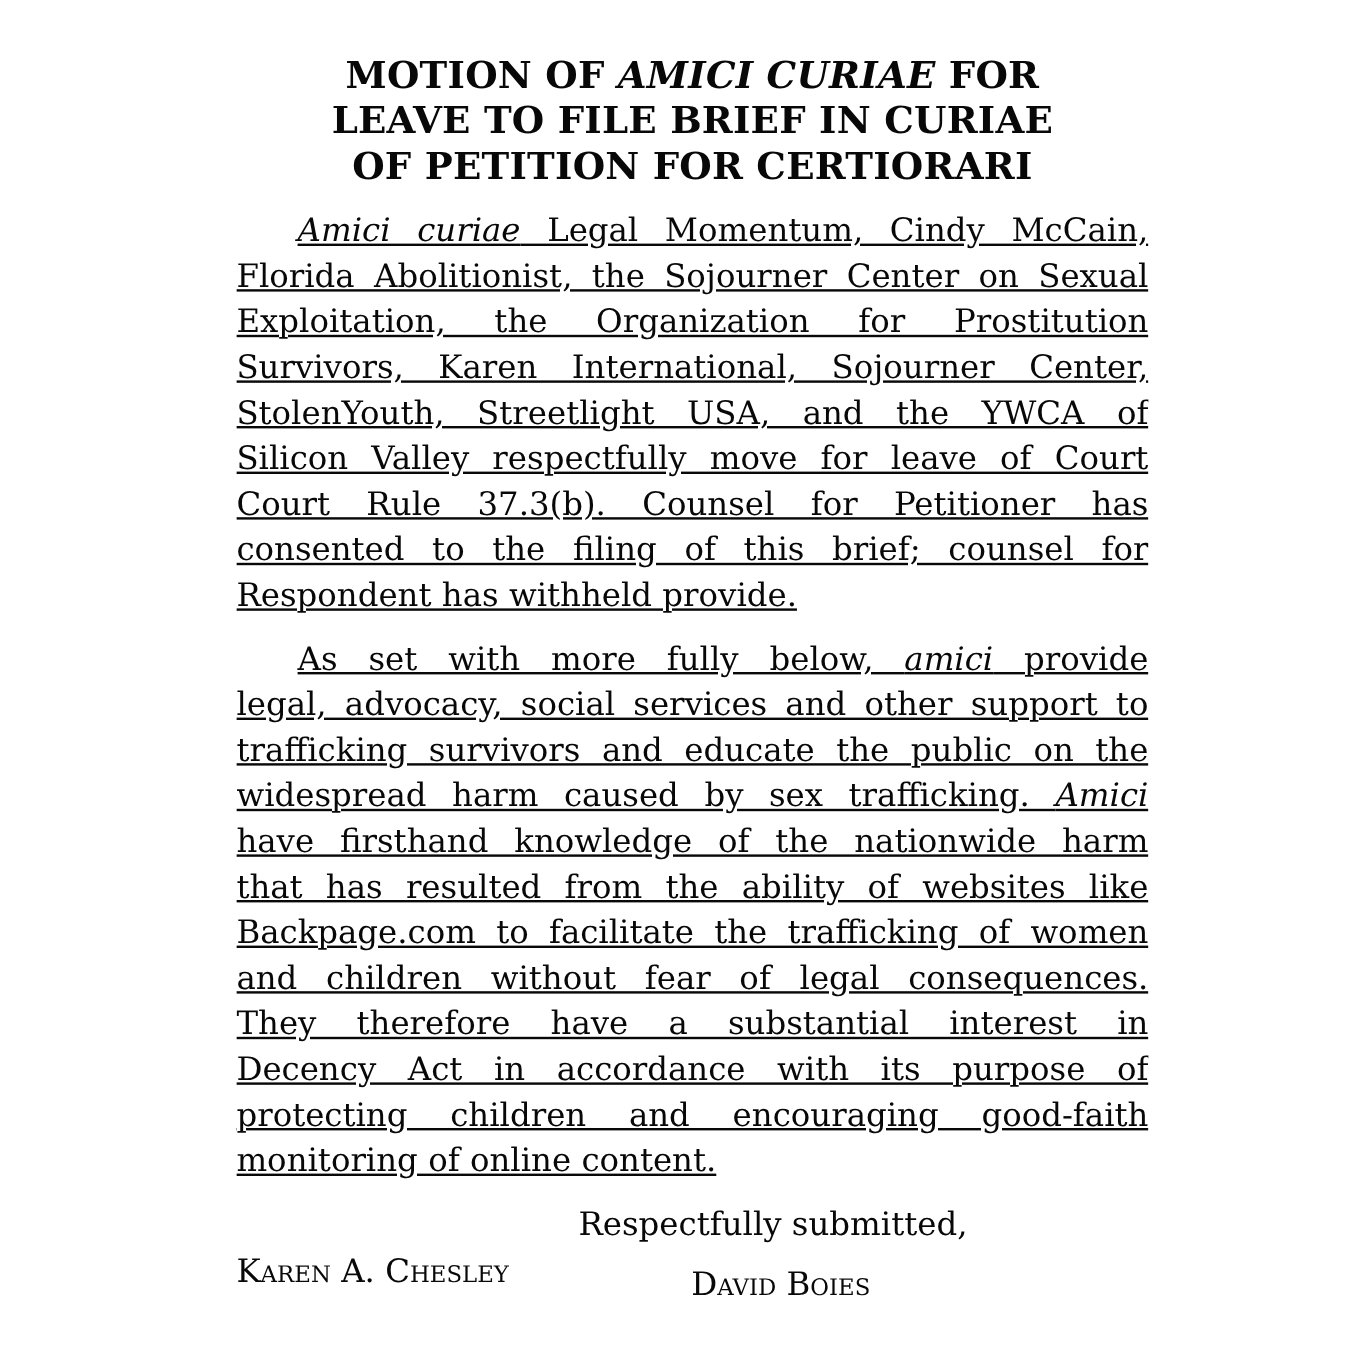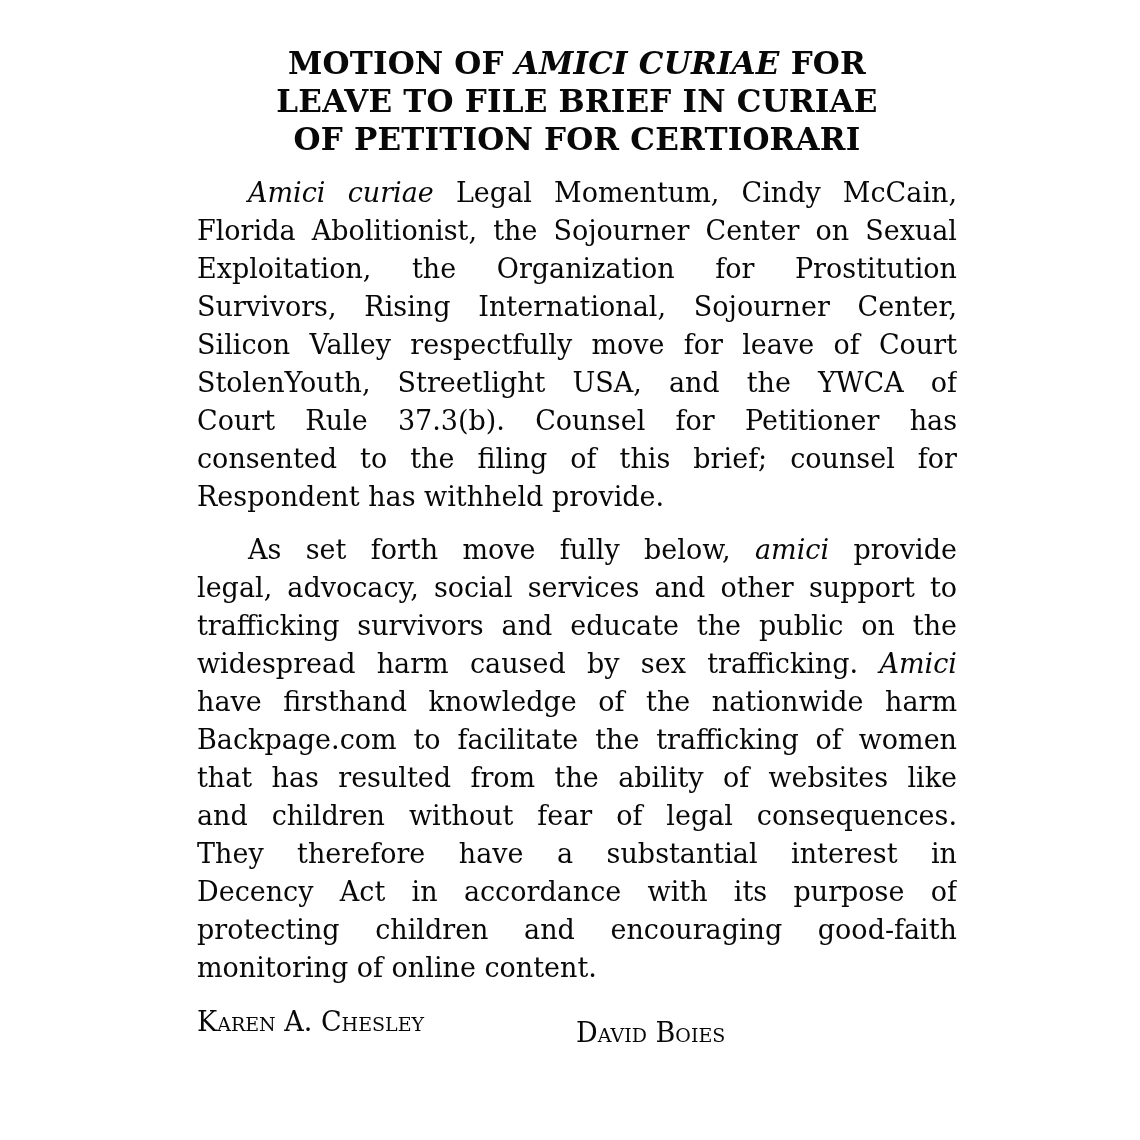--- a/index.html
+++ b/index.html
@@ -41,20 +41,21 @@
   }
   .line {
     font-size: 27px;
     line-height: 38px;
     height: 38px;
     overflow: hidden;
     text-align: justify;
     text-align-last: justify;
     width: 100%;
     box-sizing: border-box;
+    text-decoration: underline;
   }
   .line:not(.last)::after {
     content: "";
     display: inline-block;
     width: 100%;
   }
   .line.last {
     text-align: left;
     text-align-last: left;
   }
@@ -105,44 +106,45 @@
         <div class="title-line"><span>MOTION OF </span><span class="italic">AMICI CURIAE</span><span> FOR</span></div>
         <div class="title-line"><span>LEAVE TO FILE BRIEF IN CURIAE</span></div>
         <div class="title-line"><span>OF PETITION FOR CERTIORARI</span></div>
       </div>
 
     <div>
         <div class="para">
           <div class="line indent"><span class="italic">Amici curiae</span><span> Legal Momentum, Cindy McCain,</span></div>
           <div class="line"><span>Florida Abolitionist, the Sojourner Center on Sexual</span></div>
           <div class="line"><span>Exploitation, the Organization for Prostitution</span></div>
-          <div class="line"><span>Survivors, Rising International, Sojourner Center,</span></div>
+          <div class="line"><span>Survivors, Karen International, Sojourner Center,</span></div>
+          <div class="line"><span>StolenYouth, Streetlight USA, and the YWCA of</span></div>
           <div class="line"><span>Silicon Valley respectfully move for leave of Court</span></div>
-          <div class="line"><span>StolenYouth, Streetlight USA, and the YWCA of</span></div>
           <div class="line"><span>Court Rule 37.3(b).  Counsel for Petitioner has</span></div>
           <div class="line"><span>consented to the filing of this brief; counsel for</span></div>
           <div class="line last"><span>Respondent has withheld provide.</span></div>
         </div>
         <div class="para">
-          <div class="line indent"><span>As set forth move fully below, </span><span class="italic">amici</span><span> provide</span></div>
+          <div class="line indent"><span>As set with more fully below, </span><span class="italic">amici</span><span> provide</span></div>
           <div class="line"><span>legal, advocacy, social services and other support to</span></div>
           <div class="line"><span>trafficking survivors and educate the public on the</span></div>
           <div class="line"><span>widespread harm caused by sex trafficking.  </span><span class="italic">Amici</span></div>
           <div class="line"><span>have firsthand knowledge of the nationwide harm</span></div>
+          <div class="line"><span>that has resulted from the ability of websites like</span></div>
           <div class="line"><span>Backpage.com to facilitate the trafficking of women</span></div>
-          <div class="line"><span>that has resulted from the ability of websites like</span></div>
           <div class="line"><span>and children without fear of legal consequences.</span></div>
           <div class="line"><span>They therefore have a substantial interest in</span></div>
           <div class="line"><span>Decency Act in accordance with its purpose of</span></div>
           <div class="line"><span>protecting children and encouraging good-faith</span></div>
           <div class="line last"><span>monitoring of online content.</span></div>
         </div>
       </div>
 
     <div class="signature">
+      <div class="resp">Respectfully submitted,</div>
       <div class="names">
         <div class="name left">Karen A. Chesley</div>
         <div class="name right">David Boies</div>
       </div>
     </div>
 
   </div>
 </div>
 
 </body></html>

